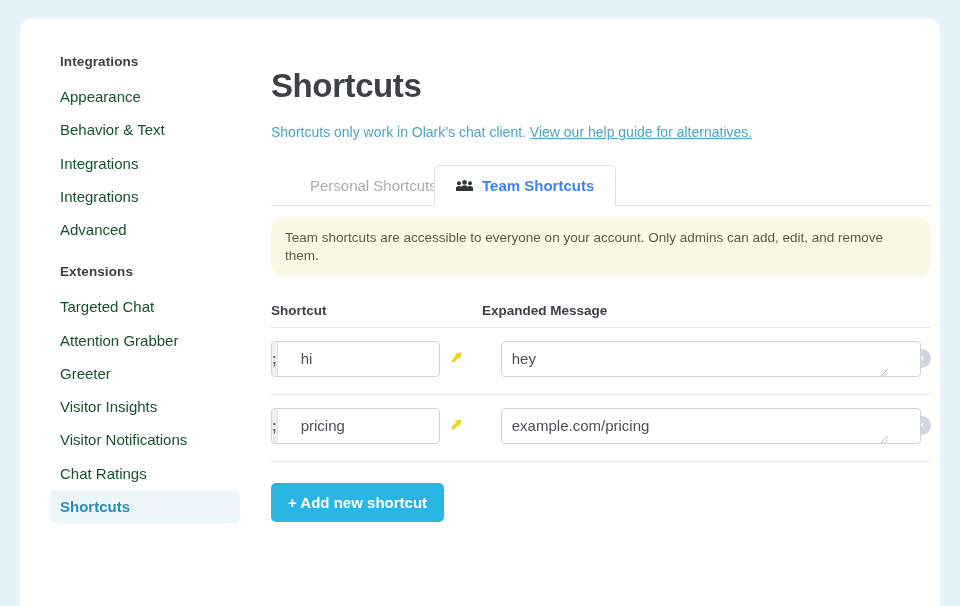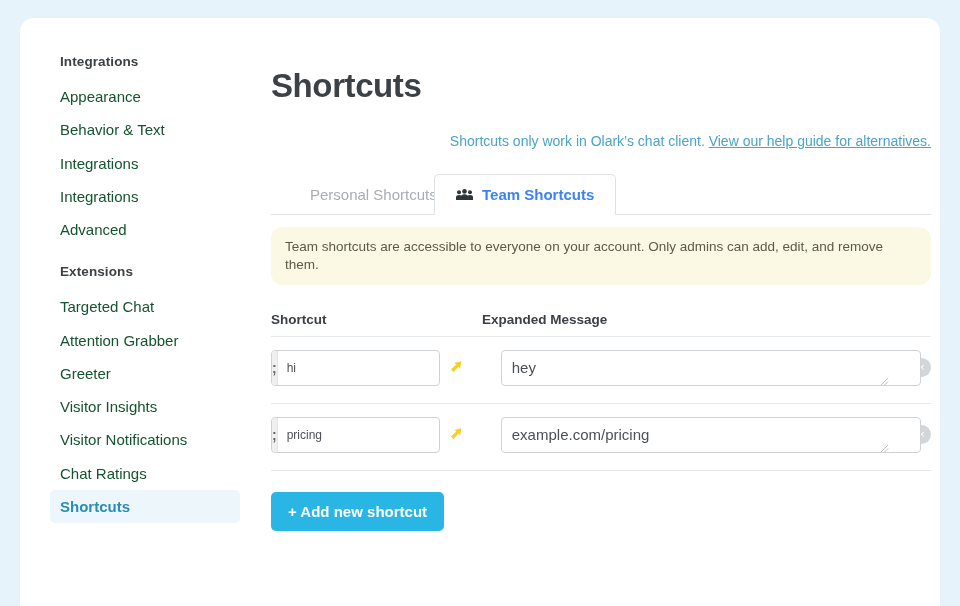--- a/index.html
+++ b/index.html
@@ -64,23 +64,22 @@
     font-size: 33px;
     font-weight: bold;
     color: #3c4146;
     letter-spacing: -0.4px;
     margin: 14px 0 0 0;
     line-height: 1.1;
   }
   #page-subtitle {
     font-size: 14px;
     color: #4ba3c7;
-    margin-top: 28px;
+    margin-top: 19px;
     line-height: 1.3;
-    text-align: right;
   }
   #page-subtitle .lnk {
     color: #4ba3c7;
     text-decoration: underline;
     cursor: pointer;
   }
 
   
   #tabs {
     position: relative;
@@ -160,23 +159,23 @@
     align-items: center;
     justify-content: center;
     font-size: 14px;
     color: #60666a;
     font-weight: bold;
   }
   .shortcut-input {
     flex: 1;
     border: 0;
     outline: none;
-    padding: 0 9px;
-    font-family: "Liberation Sans", sans-serif;
-    font-size: 12px;
+    padding: 0 23px;
+    font-family: "Liberation Sans", sans-serif;
+    font-size: 15px;
     color: #4b5156;
     background: transparent;
   }
   .arrow-cell {
     width: 36px;
     display: flex;
     align-items: center;
     justify-content: center;
     height: 36px;
   }

